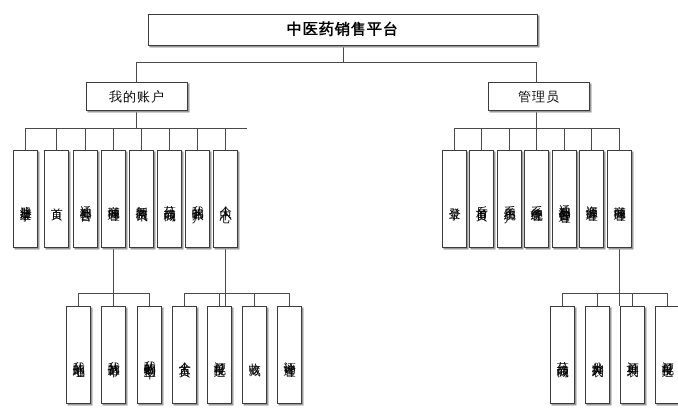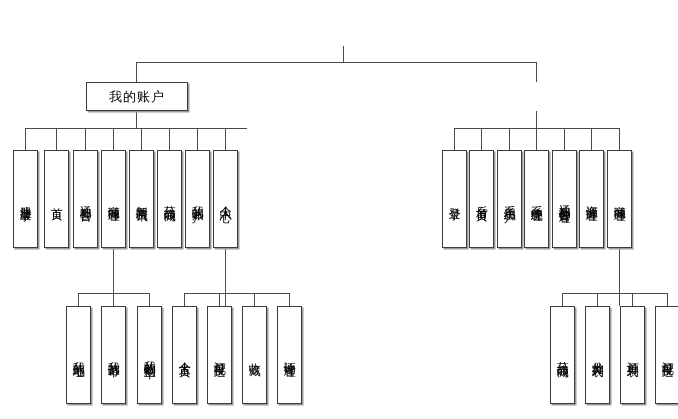--- a/index.html
+++ b/index.html
@@ -62,29 +62,35 @@
     z-index:1;
   }
   .ln.h{height:1px;}
   .ln.v{width:1px;}
 </style>
 </head>
 <body>
 
 <div id="canvas">
 
+  <div class="box root" style="left:148px;top:14px;width:390px;height:32px;">
+    <span class="lbl">中医药销售平台</span>
+  </div>
 
   <div class="ln v" style="left:343px;top:46px;height:16px;"></div>
 
   <div class="ln h" style="left:136px;top:62px;width:400px;"></div>
   <div class="ln v" style="left:136px;top:62px;height:20px;"></div>
   <div class="ln v" style="left:536px;top:62px;height:20px;"></div>
 
   <div class="box lvl2" style="left:86px;top:82px;width:102px;height:29px;">
     <span class="lbl">我的账户</span>
+  </div>
+  <div class="box lvl2" style="left:488px;top:82px;width:102px;height:29px;">
+    <span class="lbl">管理员</span>
   </div>
 
   <div class="ln v" style="left:136px;top:111px;height:17px;"></div>
   <div class="ln h" style="left:25px;top:128px;width:222px;"></div>
 
   <div class="ln v" style="left:25px;top:128px;height:22px;"></div>
   <div class="ln v" style="left:56px;top:128px;height:22px;"></div>
   <div class="ln v" style="left:85px;top:128px;height:22px;"></div>
   <div class="ln v" style="left:113px;top:128px;height:22px;"></div>
   <div class="ln v" style="left:141px;top:128px;height:22px;"></div>

